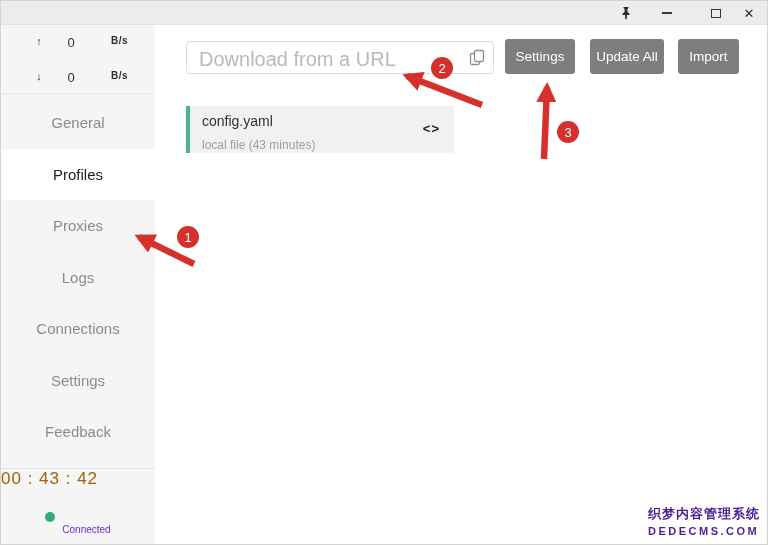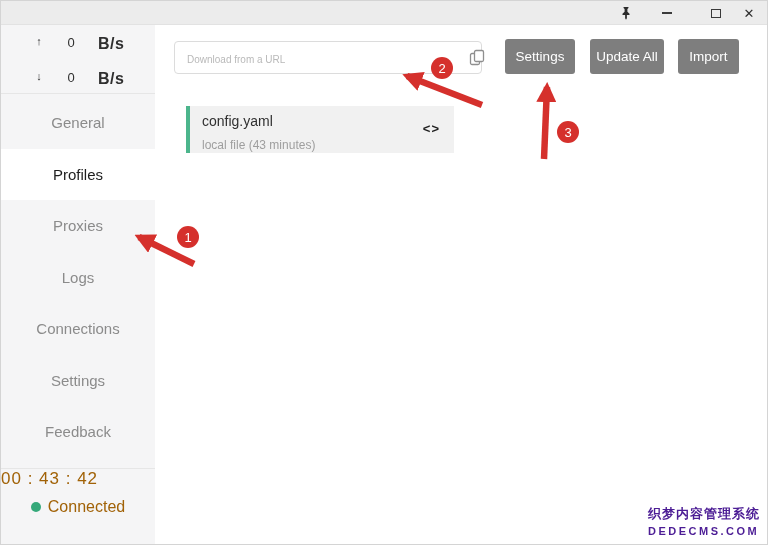--- a/index.html
+++ b/index.html
@@ -19,36 +19,36 @@
   .close-glyph { font-size:13px; color:#2f2f2f; line-height:1; }
 
   
   .sidebar { position:absolute; left:0; top:24px; width:154px; height:521px; background:#f5f5f6; }
   .traffic { position:absolute; left:0; top:0; width:154px; height:69px; border-bottom:1px solid #e6e6e6; }
   .traffic-row { position:absolute; left:0; width:154px; height:16px; }
   .traffic-row.up { top:10px; }
   .traffic-row.down { top:45px; }
   .t-arrow { position:absolute; left:31px; width:14px; text-align:center; font-size:11px; color:#2f2f2f; }
   .t-value { position:absolute; left:56px; width:28px; text-align:center; font-size:13px; color:#2f2f2f; }
-  .t-unit  { position:absolute; left:97px; width:30px; text-align:left; font-size:16px; font-weight:bold; color:#2f2f2f; letter-spacing:0.5px; }
+  .t-unit  { position:absolute; left:97px; width:30px; text-align:right; font-size:10px; font-weight:bold; color:#2f2f2f; letter-spacing:0.5px; }
 
   .nav { position:absolute; left:0; top:72px; width:154px; }
   .nav-item { width:154px; height:51.5px; display:flex; align-items:center; justify-content:center;
               font-size:15px; color:#8b8b8b; cursor:pointer; }
   .nav-item.active { background:#fff; color:#1d1d1d; }
 
   .side-bottom { position:absolute; left:0; bottom:0; width:154px; height:78px; border-top:1px solid #e6e6e6; }
   .timer { font-size:17px; color:#a16207; letter-spacing:1px; }
   .conn-row { margin-top:9px; display:flex; align-items:center; justify-content:center; gap:7px; }
   .conn-dot { width:10px; height:10px; border-radius:50%; background:#35a97a; }
-  .conn-label { font-size:16px; color:#a16207; }
+  .conn-label { font-size:10px; color:#6d28d9;margin-top:26px; }
 
   
-  .url-input { position:absolute; left:173px; top:40px; width:308px; height:33px; border:1px solid #dcdcdc;
-               border-radius:4px; background:#fff; font-size:10px; color:#444; padding:4px 36px 0 12px;
+  .url-input { position:absolute; left:185px; top:40px; width:308px; height:33px; border:1px solid #dcdcdc;
+               border-radius:4px; background:#fff; font-size:20px; color:#444; padding:4px 36px 0 12px;
                font-family:"Liberation Sans","DejaVu Sans",sans-serif; outline:none; }
   .url-input::placeholder { color:#b9b9b9; }
   .copy-icon { position:absolute; left:468px; top:48px; width:17px; height:17px; cursor:pointer; }
 
   .btn { position:absolute; top:38px; height:35px; background:#7e7e7e; color:#fff; border:none; border-radius:3px;
          font-size:13.5px; font-family:"Liberation Sans","DejaVu Sans",sans-serif; cursor:pointer; }
   .btn-download { left:504px; width:70px; }
   .btn-update   { left:589px; width:74px; }
   .btn-import   { left:677px; width:61px; }
 

